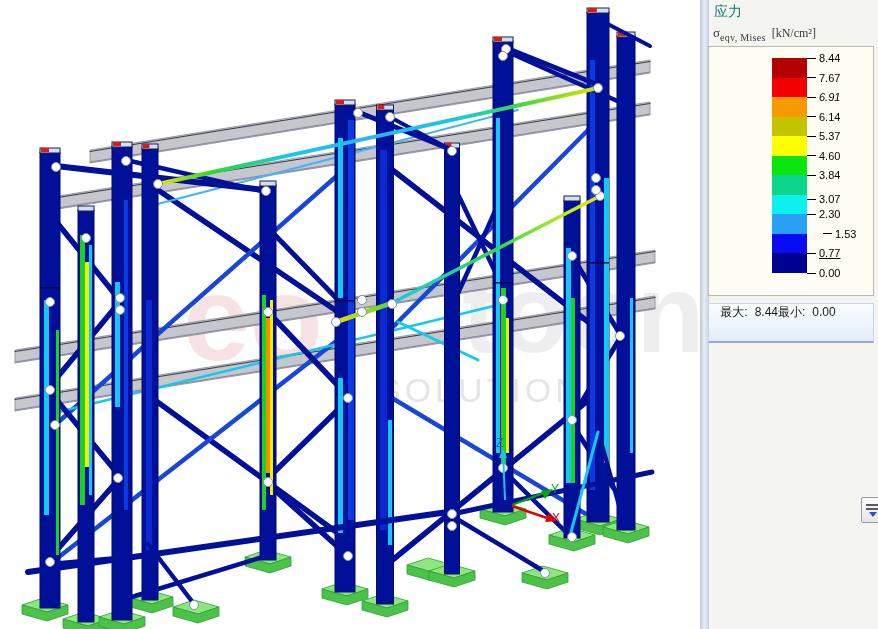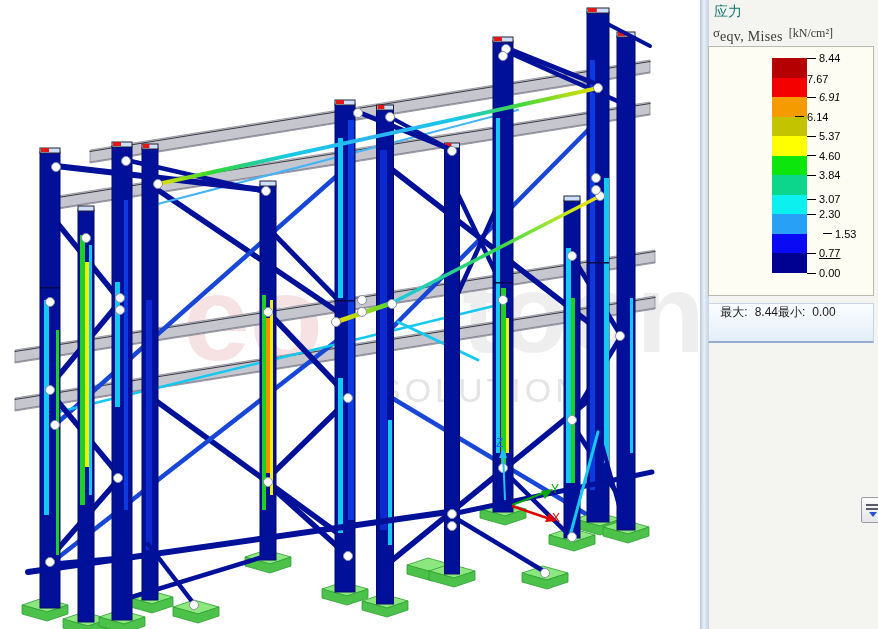--- a/index.html
+++ b/index.html
@@ -5,21 +5,21 @@
   html,body{margin:0;padding:0;}
   body{width:878px;height:629px;overflow:hidden;position:relative;background:#fff;
        font-family:"Liberation Sans",sans-serif;}
   .main-view{position:absolute;left:0;top:0;width:700px;height:629px;background:#ffffff;}
   .splitter{position:absolute;left:700px;top:0;width:9px;height:629px;
             background:linear-gradient(90deg,#b9c7db 0%,#e9eff7 45%,#c3d1e3 100%);}
   .side-panel{position:absolute;left:709px;top:0;width:169px;height:629px;background:#f4f4f0;}
   .panel-title{position:absolute;left:5px;top:3px;font-size:14px;color:#0f766e;}
   .quantity{position:absolute;left:4px;top:25px;font-size:13px;color:#3a3a3a;
             font-family:"Liberation Serif",serif;white-space:nowrap;}
-  .quantity sub{font-size:14px;letter-spacing:0.3px;}
+  .quantity sub{font-size:10px;letter-spacing:0.3px;}
   .quantity .unit{font-size:12px;margin-left:6px;font-family:"Liberation Serif",serif;}
   .legend-box{position:absolute;left:-1px;top:46px;width:166px;height:250px;
               background:#fdfdf4;border:1px solid #b9b9ae;box-sizing:border-box;}
   .legend-bar{position:absolute;left:63px;top:11px;width:35px;height:215px;}
   .legend-bar .seg{width:35px;}
   .legend-ticks{position:absolute;left:0;top:0;width:166px;height:250px;}
   .legend-tick{position:absolute;display:flex;align-items:center;height:10px;}
   .legend-tick .tl{display:inline-block;width:9px;height:1px;background:#000;margin-right:3px;}
   .legend-tick .tv{font-size:11px;color:#000;}
   .stats-box{position:absolute;left:-1px;top:303px;width:166px;height:40px;box-sizing:border-box;
@@ -301,29 +301,29 @@
         <div class="seg" style="height: 19.5455px; background: rgb(12, 240, 240);"></div>
         <div class="seg" style="height: 19.5455px; background: rgb(40, 160, 245);"></div>
         <div class="seg" style="height: 19.5455px; background: rgb(10, 10, 245);"></div>
         <div class="seg" style="height: 19.5455px; background: rgb(0, 0, 145);"></div>
       </div>
     <div class="legend-ticks" id="legend-ticks">
         <div class="legend-tick" style="left: 98px; top: 6px;">
           <span class="tl"></span>
           <span class="tv">8.44</span>
         </div>
-        <div class="legend-tick" style="left: 98px; top: 25.5455px; flex-direction: column;">
+        <div class="legend-tick" style="left: 98px; top: 25.5455px;">
           <span class="tl"></span>
           <span class="tv">7.67</span>
         </div>
         <div class="legend-tick" style="left: 98px; top: 45.0909px; font-style: italic;">
           <span class="tl"></span>
           <span class="tv">6.91</span>
         </div>
-        <div class="legend-tick" style="left: 86px; top: 64.6364px;">
+        <div class="legend-tick" style="left: 98px; top: 64.6364px;">
           <span class="tl"></span>
           <span class="tv">6.14</span>
         </div>
         <div class="legend-tick" style="left: 98px; top: 84.1818px;">
           <span class="tl"></span>
           <span class="tv">5.37</span>
         </div>
         <div class="legend-tick" style="left: 98px; top: 103.727px;">
           <span class="tl"></span>
           <span class="tv">4.60</span>

